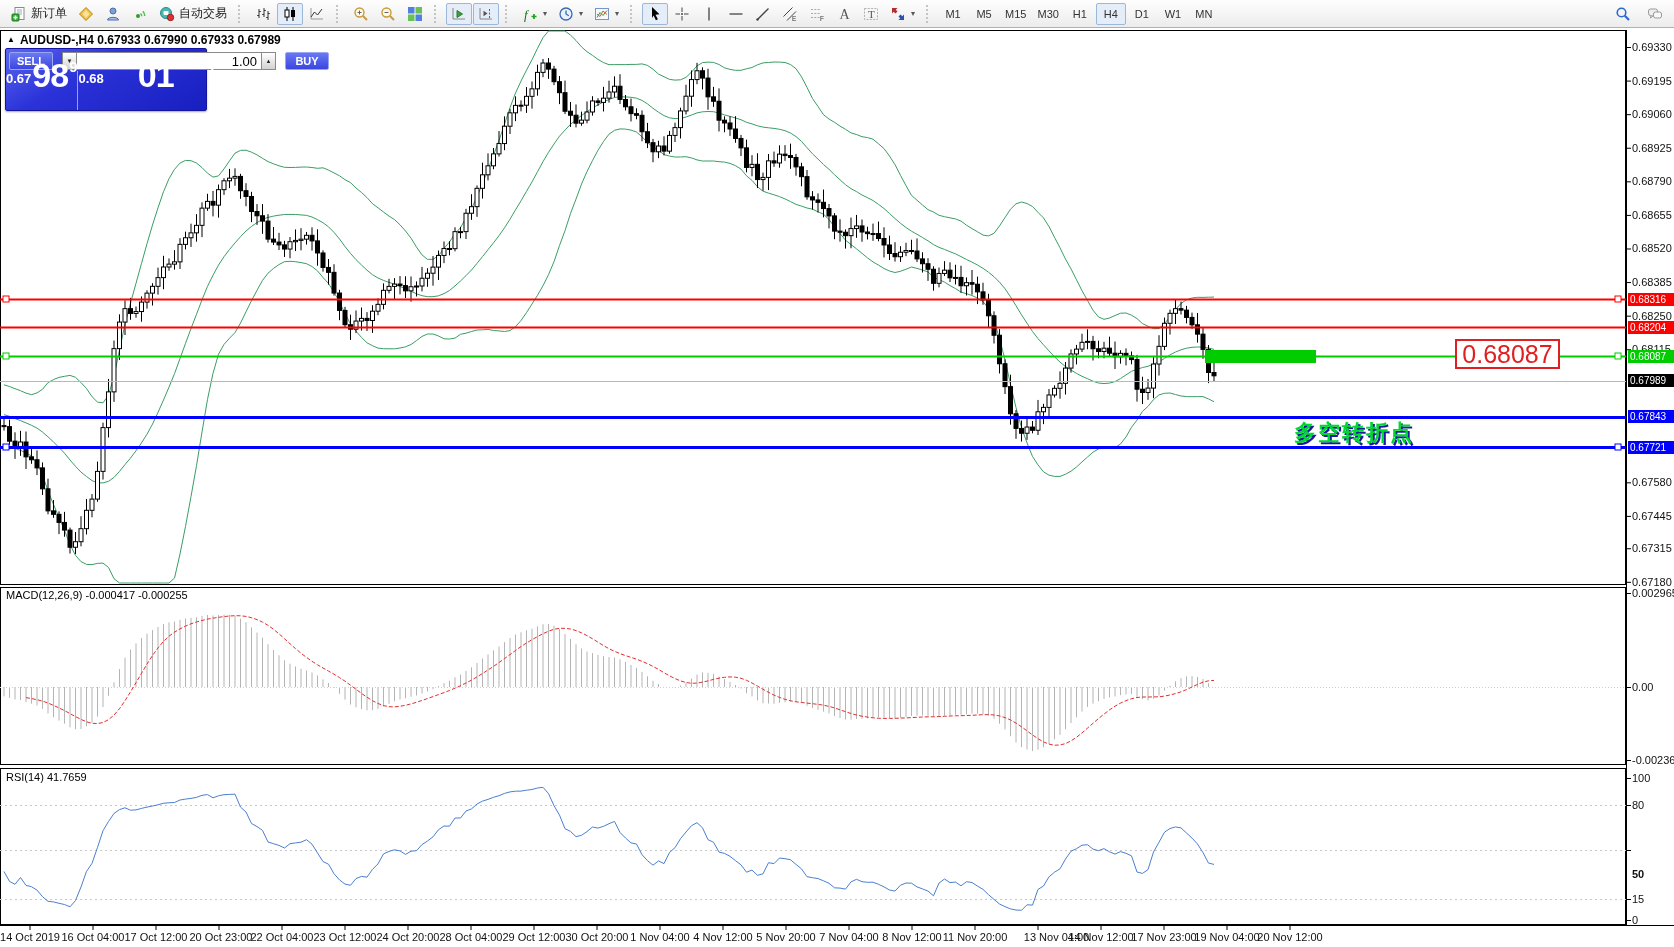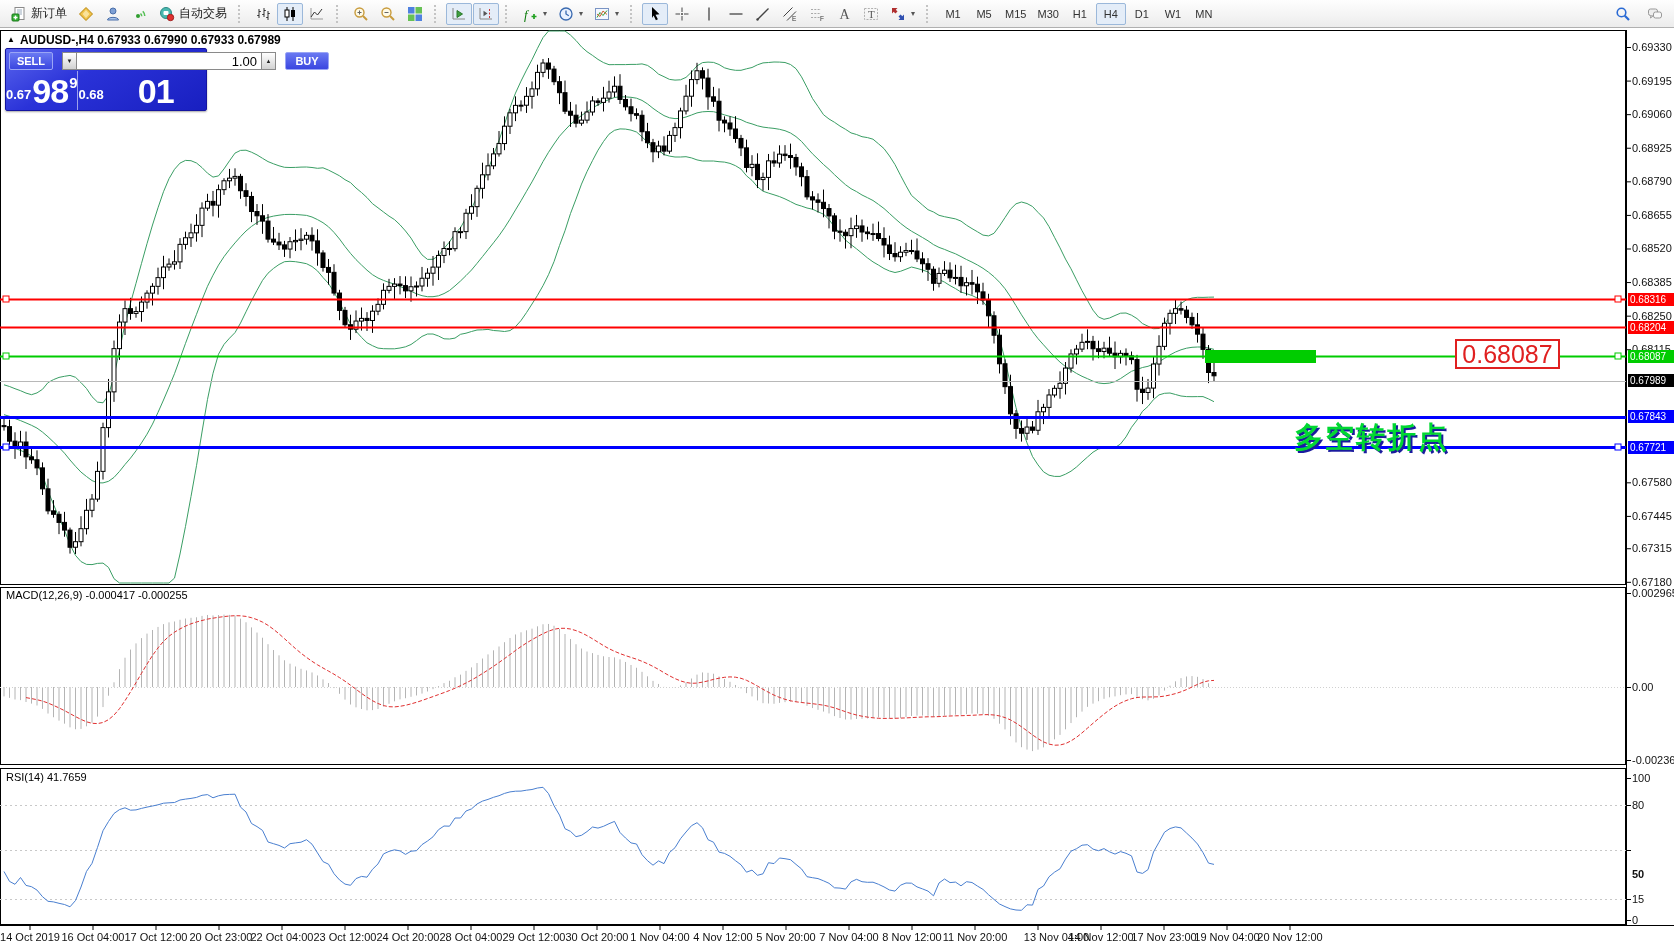--- a/index.html
+++ b/index.html
@@ -29,40 +29,40 @@
   .indlabel{position:absolute;left:6px;font:11px "Liberation Sans","DejaVu Sans",sans-serif;color:#000;}
   .macdlabel{top:561px;}
   .rsilabel{top:743px;}
   .atick{position:absolute;left:1632px;transform:translateY(-50%);font:11px "Liberation Sans","DejaVu Sans",sans-serif;color:#111;white-space:nowrap;}
   .ttick{position:absolute;top:903px;transform:translateX(-50%);font:11px "Liberation Sans","DejaVu Sans",sans-serif;color:#111;white-space:nowrap;}
   .plabel{position:absolute;left:1628px;width:45px;height:13px;line-height:13px;padding-left:2px;
     font:10px/13px "Liberation Sans","DejaVu Sans",sans-serif;color:#fff;}
   .callout{position:absolute;left:1455px;top:311px;width:101px;height:26px;background:#fff;
     border:2px solid #e02020;color:#e02020;text-align:center;
     font:25px/26px "Liberation Sans","DejaVu Sans",sans-serif;}
-  .annotation{position:absolute;left:1294px;top:390px;font-weight:bold;font-size:29px;
+  .annotation{position:absolute;left:1294px;top:390px;font-weight:bold;font-size:22px;
     font-family:Liberation Serif, serif;color:#00d832;letter-spacing:2px;
     text-shadow:2px 2px 0 #1b1b9e;}
   .panesep{position:absolute;left:0;width:1626px;height:4px;}
   .axisdrag{position:absolute;background:transparent;}
   
   .oneclick{position:absolute;left:5px;top:20px;width:202px;height:63px;box-sizing:border-box;
     background:linear-gradient(150deg,#5a66ee 0%,#2a32d8 40%,#181fc0 100%);
     border:1px solid #1414a0;border-radius:2px;color:#fff;box-shadow:0 1px 2px rgba(0,0,0,.35);}
   .oc-row1{display:flex;align-items:center;height:22px;padding:2px 3px 0 3px;gap:9px;box-sizing:border-box;}
   .oc-sell,.oc-buy{flex:0 0 44px;height:18px;background:linear-gradient(#6a79f2,#3a46e0);
     border:1px solid #9aa5f6;border-radius:2px;color:#fff;font:bold 11px/15px "Liberation Sans",sans-serif;
     text-align:center;padding:0;}
   .oc-vol{display:flex;flex:1;height:18px;}
   .oc-dn,.oc-up{width:15px;background:linear-gradient(#ffffff,#d2d2d2);border:1px solid #8a8a8a;
     color:#222;font-size:6px;line-height:6px;padding:0;}
   .oc-input{flex:1;min-width:0;border:1px solid #8a8a8a;border-left:none;border-right:none;
     text-align:right;font:13px "Liberation Sans",sans-serif;padding:0 4px;}
   .oc-row2{display:flex;height:39px;}
-  .oc-half{flex:1;display:flex;align-items:flex-end;justify-content:flex-start;padding-bottom:4px;}
+  .oc-half{flex:1;display:flex;align-items:flex-end;justify-content:flex-start;padding-bottom:20px;}
   .oc-half+.oc-half{border-left:1px solid rgba(255,255,255,.55);gap:33px;}
   .oc-pre{font-weight:bold;font-size:13px;margin:0 1px 4px 0;}
   .oc-big{font-weight:bold;font-size:34px;line-height:29px;letter-spacing:-1px;}
   .oc-sup{font-weight:bold;font-size:15px;margin:0 0 15px 1px;}
 </style>
 </head>
 <body>
 
 <div id="app">
   <div id="toolbar">

